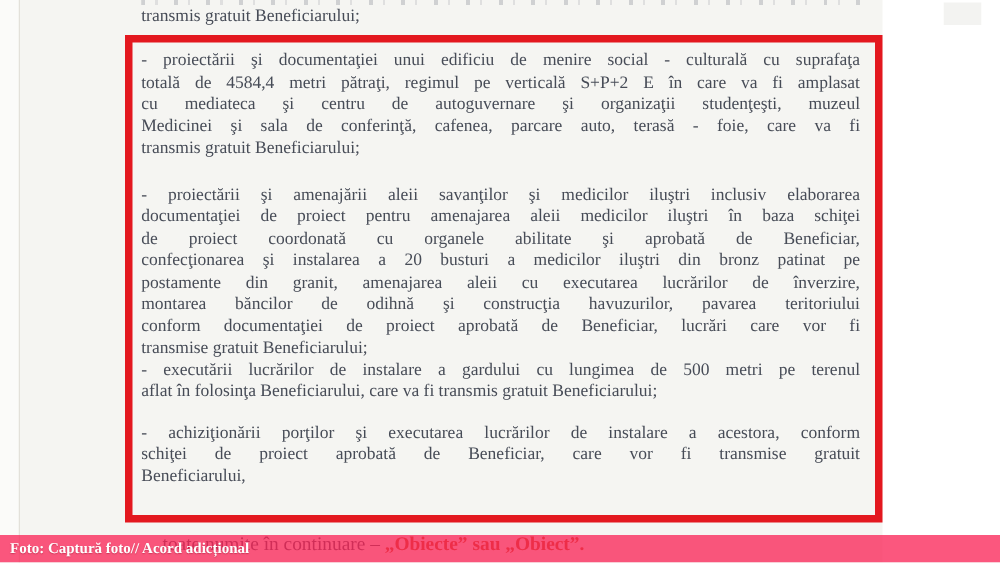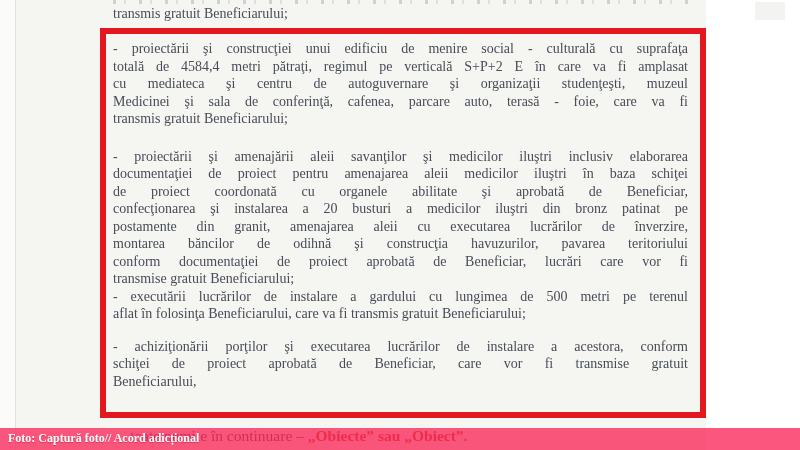--- a/index.html
+++ b/index.html
@@ -83,21 +83,21 @@
 
   <div class="doc-text closing-line">
     <span>toate numite în continuare – </span><span class="bold">„Obiecte” sau „Obiect”.</span>
   </div>
 </div>
 
 <div class="highlight-box"></div>
 
 <div class="box-text doc-text">
   <div class="para gap1">
-    <div class="jline">- proiectării şi construcţiei unui edificiu de menire social - culturală cu suprafaţa</div>
+    <div class="jline">- proiectării şi documentaţiei unui edificiu de menire social - culturală cu suprafaţa</div>
     <div class="jline">totală de 4584,4 metri pătraţi, regimul pe verticală S+P+2 E în care va fi amplasat</div>
     <div class="jline">cu mediateca şi centru de autoguvernare şi organizaţii studenţeşti, muzeul</div>
     <div class="jline">Medicinei şi sala de conferinţă, cafenea, parcare auto, terasă - foie, care va fi</div>
     <div class="jline last">transmis gratuit Beneficiarului;</div>
   </div>
   <div class="para gap2">
     <div class="jline">- proiectării şi amenajării aleii savanţilor şi medicilor iluştri inclusiv elaborarea</div>
     <div class="jline">documentaţiei de proiect pentru amenajarea aleii medicilor iluştri în baza schiţei</div>
     <div class="jline">de proiect coordonată cu organele abilitate şi aprobată de Beneficiar,</div>
     <div class="jline">confecţionarea şi instalarea a 20 busturi a medicilor iluştri din bronz patinat pe</div>

